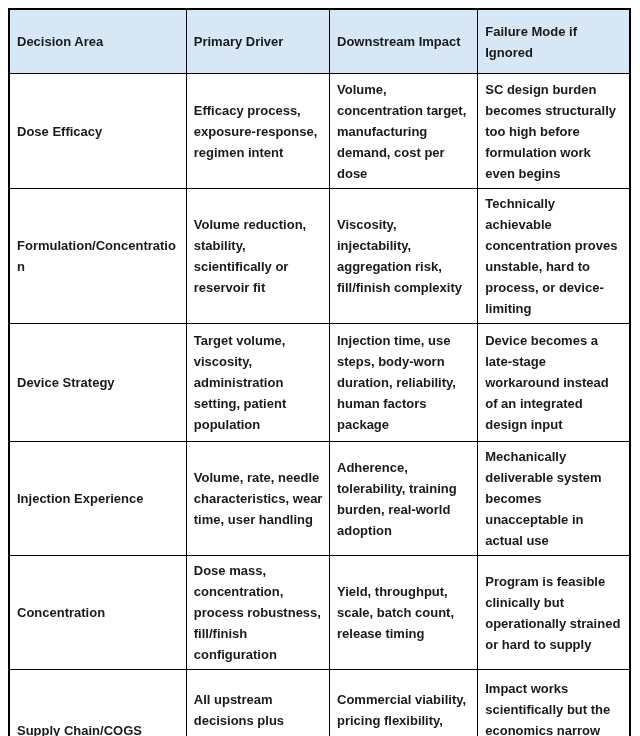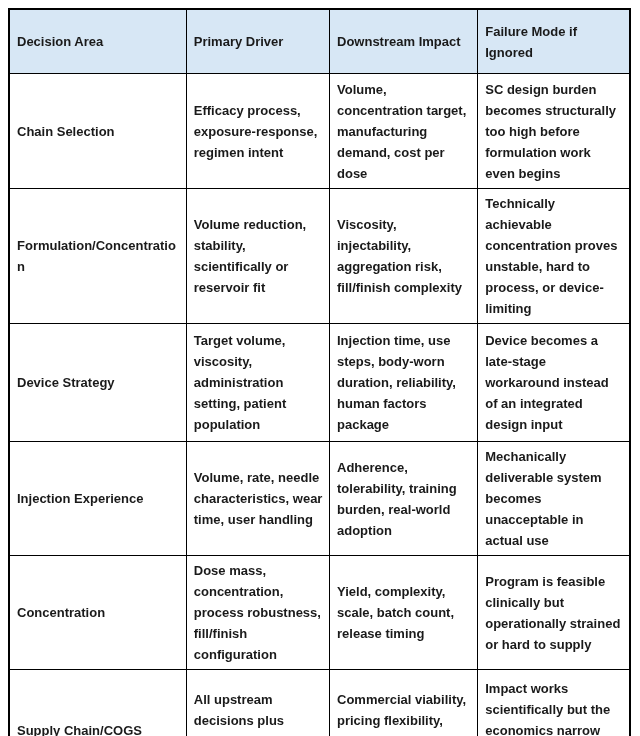--- a/index.html
+++ b/index.html
@@ -65,21 +65,21 @@
     <thead>
       <tr>
         <th>Decision Area</th>
         <th>Primary Driver</th>
         <th>Downstream Impact</th>
         <th>Failure Mode if Ignored</th>
       </tr>
     </thead>
     <tbody id="table-body">
         <tr>
-    <td>Chain Selection</td>
+    <td>Dose Efficacy</td>
     <td>Efficacy process, exposure-response, regimen intent</td>
     <td>Volume, concentration target, manufacturing demand, cost per dose</td>
     <td>SC design burden becomes structurally too high before formulation work even begins</td>
   </tr>
         <tr>
     <td>Formulation/Concentration</td>
     <td>Volume reduction, stability, scientifically or reservoir fit</td>
     <td>Viscosity, injectability, aggregation risk, fill/finish complexity</td>
     <td>Technically achievable concentration proves unstable, hard to process, or device-limiting</td>
   </tr>
@@ -91,21 +91,21 @@
   </tr>
         <tr>
     <td>Injection Experience</td>
     <td>Volume, rate, needle characteristics, wear time, user handling</td>
     <td>Adherence, tolerability, training burden, real-world adoption</td>
     <td>Mechanically deliverable system becomes unacceptable in actual use</td>
   </tr>
         <tr>
     <td>Concentration</td>
     <td>Dose mass, concentration, process robustness, fill/finish configuration</td>
-    <td>Yield, complexity, scale, batch count, release timing</td>
+    <td>Yield, throughput, scale, batch count, release timing</td>
     <td>Program is feasible clinically but operationally strained or hard to supply</td>
   </tr>
         <tr>
     <td>Supply Chain/COGS</td>
     <td>All upstream decisions plus device BOM and assembly model</td>
     <td>Commercial viability, pricing flexibility, margin, life cycle sustainability</td>
     <td>Impact works scientifically but the economics narrow access or strategic value</td>
   </tr>
       </tbody>
   </table>

